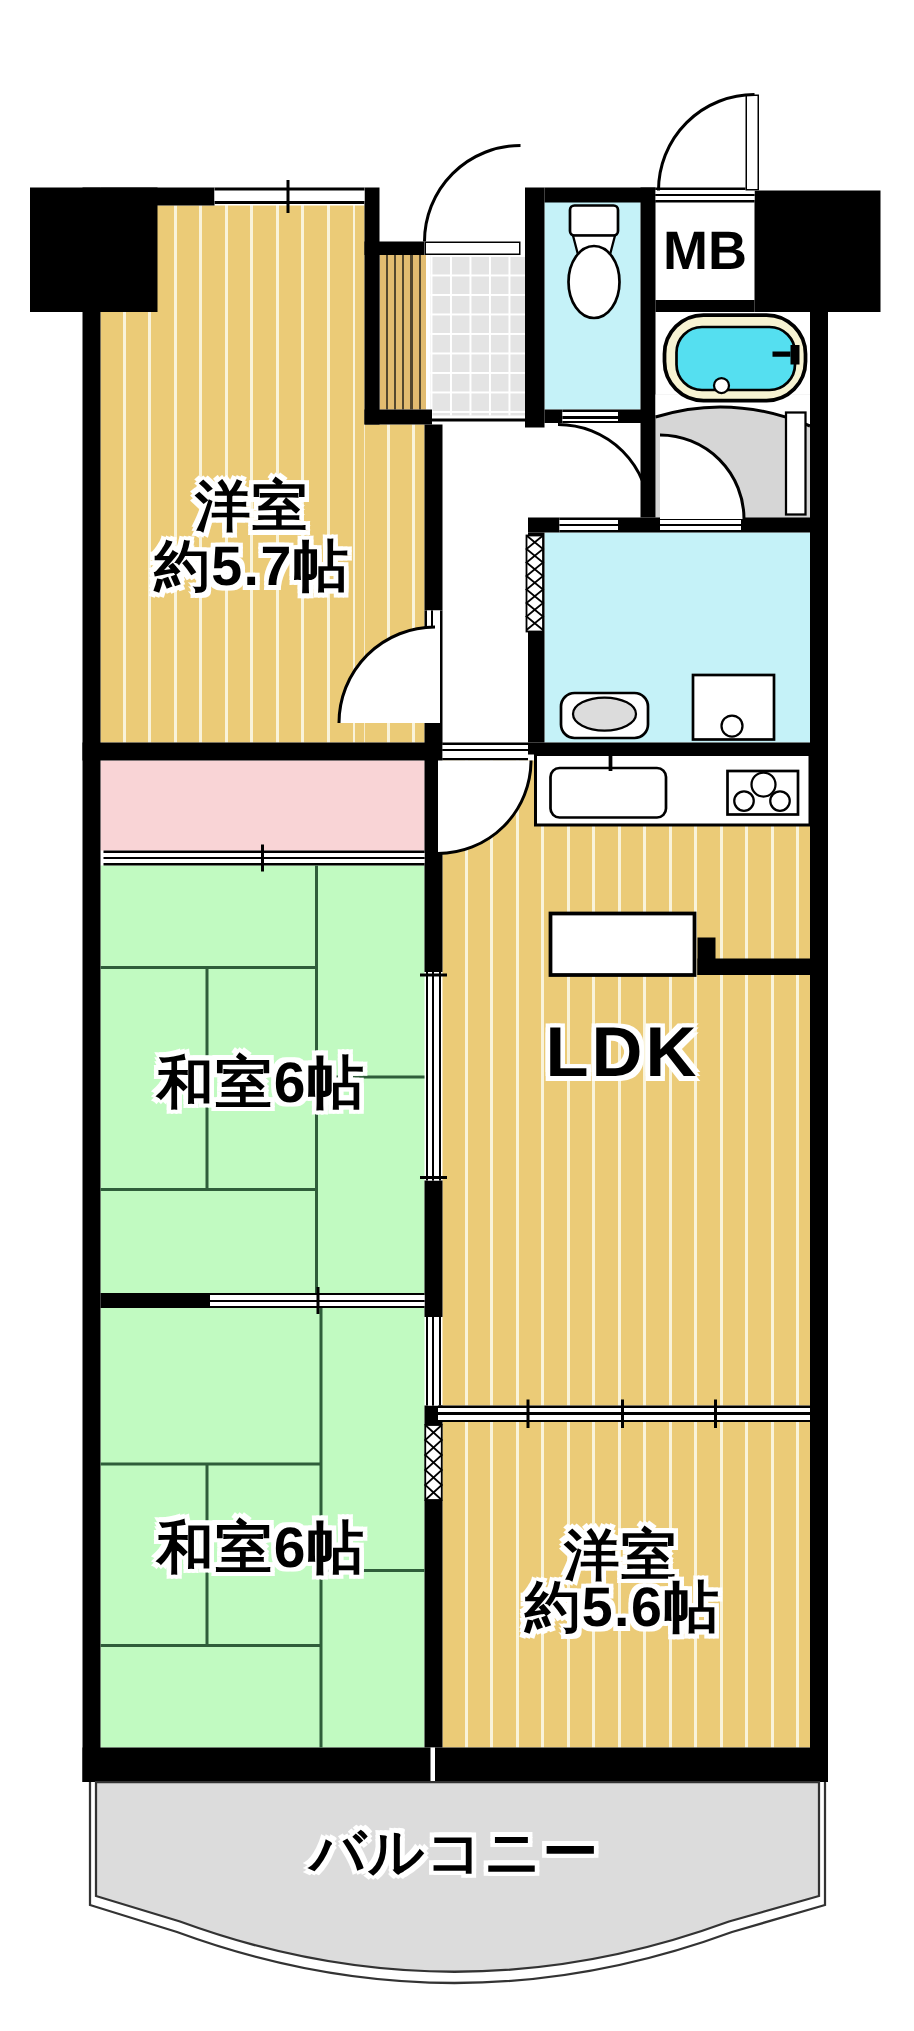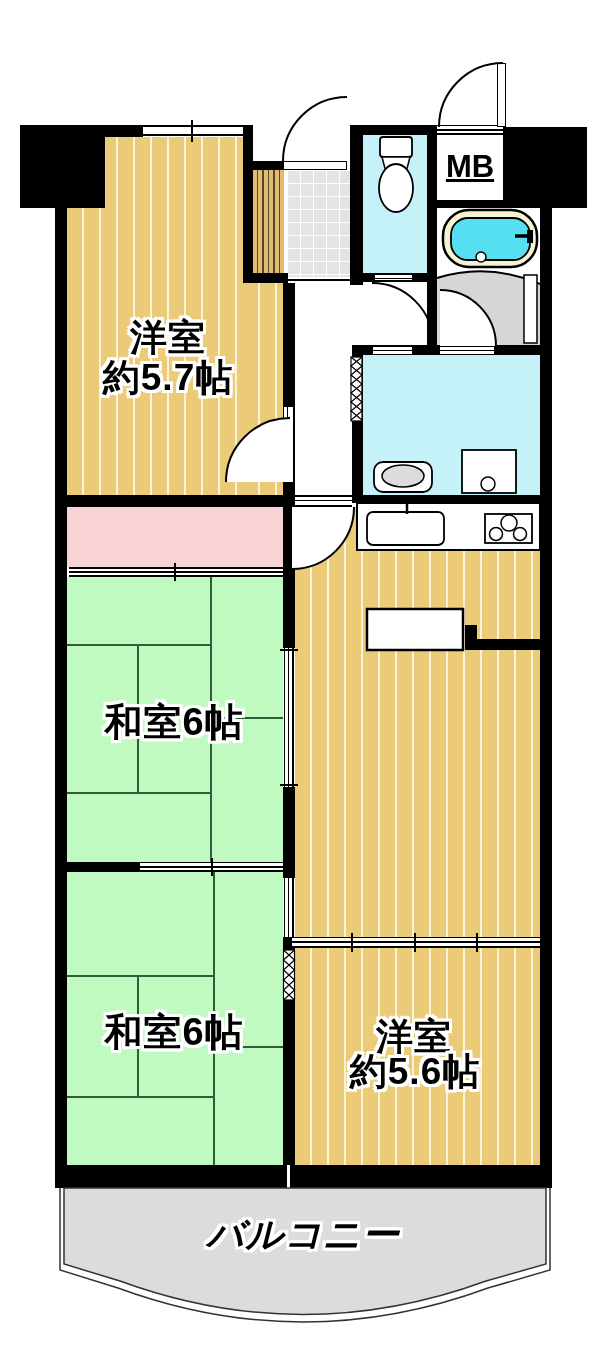--- a/index.html
+++ b/index.html
@@ -167,19 +167,20 @@
       <line x1="287" y1="280" x2="352" y2="280"></line>
     </g>
 
     <path d="M60,1188 L60,1270 L118,1288 Q303,1356 488,1288 L550,1270 L550,1188" fill="none" stroke="#333" stroke-width="1.5"></path>
     <path d="M64,1188 L64,1264 L120,1281 Q303,1348 486,1281 L546,1264 L546,1188 Z" fill="var(--balcony-gray,#dcdcdc)" stroke="#333" stroke-width="1.5"></path>
   </svg>
 
   <div class="lbl" style="left:168px;top:338px;font-size:37px;">洋室</div>
   <div class="lbl" style="left:168px;top:378px;font-size:37px;">約5.7帖</div>
   <div class="lbl" style="left:174px;top:722px;font-size:38px;">和室6帖</div>
+  <div class="lbl" style="left:415px;top:701px;font-size:47px;letter-spacing:2px;">LDK</div>
   <div class="lbl" style="left:174px;top:1032px;font-size:38px;">和室6帖</div>
   <div class="lbl" style="left:414px;top:1037px;font-size:37px;">洋室</div>
   <div class="lbl" style="left:415px;top:1072px;font-size:37px;">約5.6帖</div>
-  <div class="lbl" style="left:303px;top:1235px;font-size:37px;font-style:italic;">バルコニー</div>
-  <div class="lbl-plain" style="left:470px;top:167px;font-size:31px;text-decoration:underline;">MB</div>
+  <div class="lbl" style="left:303px;top:1235px;font-size:37px;">バルコニー</div>
+  <div class="lbl-plain" style="left:470px;top:167px;font-size:36px;">MB</div>
 
 </div>
 
 </body></html>

